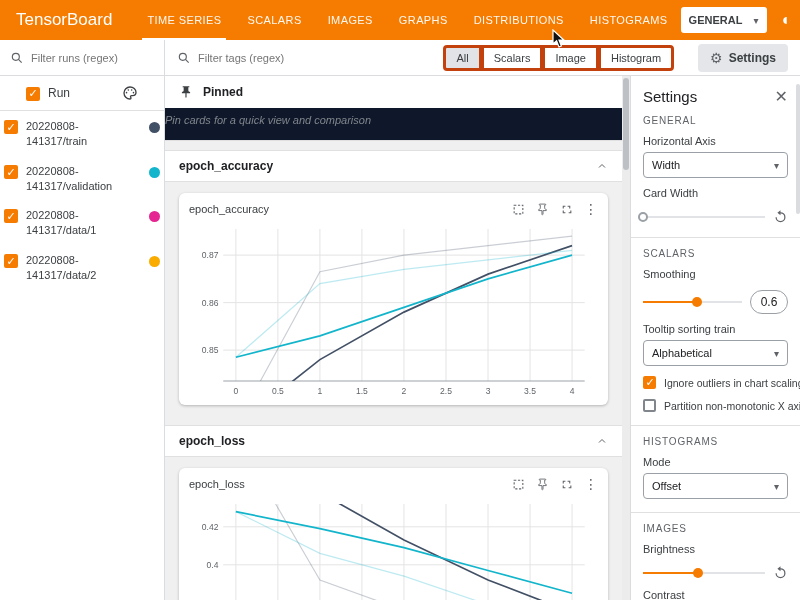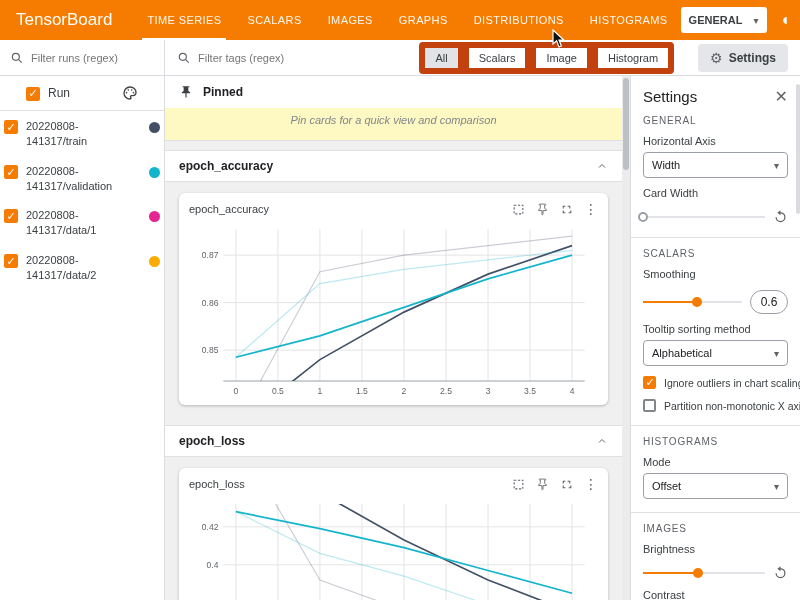--- a/index.html
+++ b/index.html
@@ -21,21 +21,21 @@
   .topbar-icon { color:#fff; font-size:16px; width:22px; height:22px; display:flex;
                  align-items:center; justify-content:center; cursor:pointer; }
 
   
   .toolbar { height:36px; display:flex; align-items:stretch; border-bottom:1px solid #dadce0; background:#fff; }
   .tb-left { width:165px; min-width:165px; border-right:1px solid #dadce0; display:flex;
              align-items:center; padding:13px 10px; gap:7px; }
   .tb-mid { flex:1; display:flex; align-items:center; padding:0 10px 0 12px; gap:7px; }
   .tb-input { border:none; outline:none; font-size:11px; color:#3c4043; flex:1; min-width:0; background:transparent; }
   .pill-group { display:flex; margin-left:auto; }
-  .pill { font-size:11px; color:#3c4043; border:6px solid #c2410c; padding:4px 10px;
+  .pill { font-size:11px; color:#3c4043; border:3px solid #c2410c; padding:4px 10px;
           background:#fff; margin-left:-1px; cursor:pointer; white-space:nowrap; }
   .pill:first-child { border-radius:4px 0 0 4px; margin-left:0; }
   .pill:last-child { border-radius:0 4px 4px 0; }
   .pill.active { background:#e1e3e6; }
   .settings-btn { display:flex; align-items:center; gap:6px; background:#e4e6e9; border-radius:4px;
                   height:28px; padding:0 12px; margin:0 12px 0 14px; align-self:center;
                   font-size:12px; font-weight:bold; color:#3c4043; cursor:pointer; white-space:nowrap; }
   .settings-btn .gear { font-size:14px; color:#5f6368; }
 
   
@@ -53,21 +53,21 @@
         position:relative; background:#fff; cursor:pointer; margin-top:1px; }
   .cb.checked { background:#f57c00; border-color:#f57c00; }
   .cb.checked::after { content:"✓"; color:#fff; font-size:11px; font-weight:bold;
                        position:absolute; top:-2px; left:0.5px; }
 
   
   .main { flex:1; background:#f0f0f0; position:relative; overflow:hidden; min-width:0; }
   .main-inner { position:absolute; left:0; right:8px; top:0; bottom:0; overflow:hidden; }
   .pinned-header { background:#fff; padding:9px 14px; display:flex; align-items:center; gap:10px;
                    font-size:12px; font-weight:bold; color:#202124; }
-  .pinned-hint { background:#fef9c3; border-bottom:1px solid #e0e0e0; text-align:center; font-size:11px;
+  .pinned-hint { background:#0f172a; border-bottom:1px solid #e0e0e0; font-size:11px;
                  font-style:italic; color:#80868b; padding:6px 0 14px; }
   .section-header { background:#fff; border-top:1px solid #e0e0e0; border-bottom:1px solid #e0e0e0;
                     padding:8px 14px; font-size:12px; font-weight:bold; color:#202124;
                     display:flex; align-items:center; justify-content:space-between; margin-top:9px; cursor:pointer; }
   .section-header:first-of-type { margin-top:9px; }
   .card-area { padding:11px 14px; }
   .chart-card { background:#fff; border-radius:6px; box-shadow:0 1px 3px rgba(0,0,0,.25); padding:8px 10px 2px; }
   .card-top { display:flex; align-items:center; font-size:11px; color:#3c4043; margin-bottom:2px; }
   .card-icons { margin-left:auto; display:flex; gap:11px; color:#5f6368; align-items:center; }
   .card-icons > span { cursor:pointer; display:flex; align-items:center; }
@@ -376,21 +376,21 @@
     <div class="sp-sec-title">SCALARS</div>
     <div class="sp-label">Smoothing</div>
     <div class="slider-row">
       <div class="slider">
         <div class="track"></div>
         <div class="fill" style="width: 55%;"></div>
         <div class="knob" style="left: 55%;"></div>
       </div>
       <span class="num-box">0.6</span>
     </div>
-    <div class="sp-label">Tooltip sorting method</div>
+    <div class="sp-label">Tooltip sorting train</div>
     <div class="sp-select">
       <span>Alphabetical</span>
       <span class="sp-caret">▾</span>
     </div>
     <div class="cb-row">
       <span class="cb checked"></span>
       <span class="cb-label">Ignore outliers in chart scaling</span>
     </div>
     <div class="cb-row">
       <span class="cb"></span>

